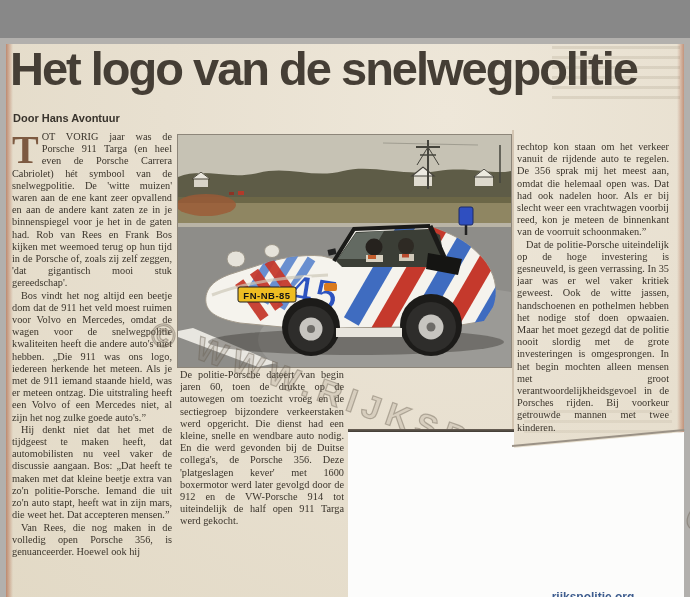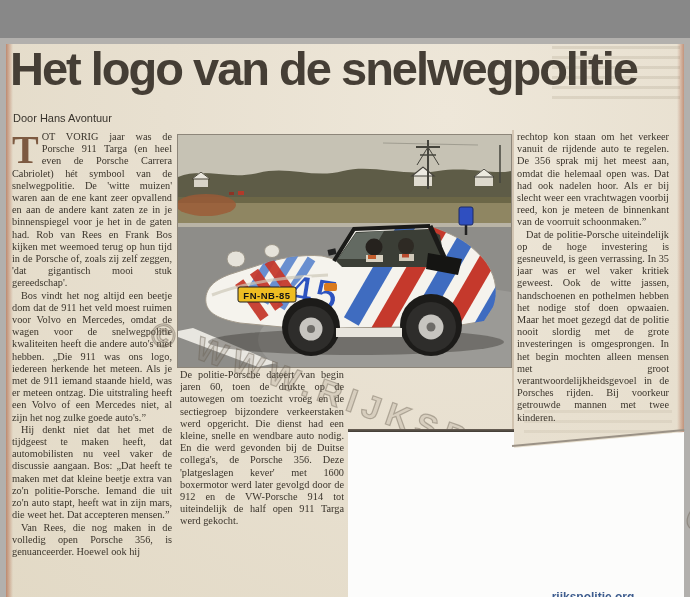--- a/index.html
+++ b/index.html
@@ -33,35 +33,35 @@
     background:rgba(140,108,78,.26);
   }
   .headline{
     position:absolute;left:10px;top:2px;width:672px;margin:0;z-index:4;
     font-family:"Liberation Sans",sans-serif;font-weight:700;
     font-size:47px;line-height:58px;letter-spacing:-2px;
     color:var(--c-headline,#453e35);white-space:nowrap;
   }
   .byline{
     position:absolute;left:13px;top:74px;z-index:4;
-    font-family:"Liberation Sans",sans-serif;font-weight:400;
+    font-family:"Liberation Sans",sans-serif;font-weight:700;
     font-size:11px;color:#38332c;
   }
   .col{
     position:absolute;z-index:4;overflow:hidden;
     font-size:10.3px;line-height:12.2px;color:var(--c-ink,#3a342b);
     text-align:justify;
   }
   .col p{margin:0;}
   .col p + p{text-indent:9px;}
   #col1{left:12px;top:93px;width:160px;height:497px;}
   #col2{left:180px;top:331px;width:164px;height:259px;}
   #col3{left:352px;top:334px;width:158px;height:55px;}
   #col3 p{text-indent:9px;}
-  #col4{left:517px;top:93px;width:152px;height:292px;}
+  #col4{left:517px;top:103px;width:152px;height:292px;}
   .dropcap{
     float:left;font-family:"Liberation Serif",serif;font-weight:700;
     font-size:40px;line-height:33px;color:#7d5a41;margin:2px 3px 0 0;
   }
   .photo{
     position:absolute;left:177px;top:96px;width:335px;height:234px;z-index:3;
     border:1px solid #8d867a;background:#c6c2b4;box-sizing:border-box;
   }
   .watermark{
     position:absolute;left:158px;top:276px;width:640px;z-index:5;

